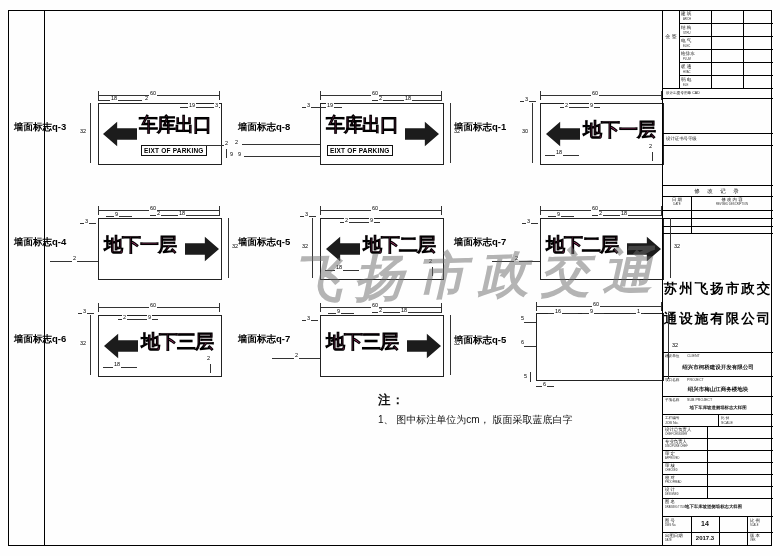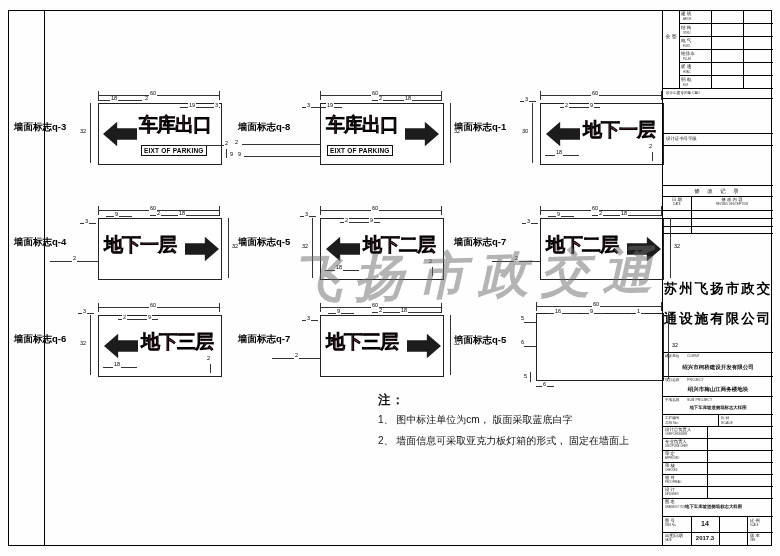--- a/index.html
+++ b/index.html
@@ -281,21 +281,20 @@
     <span class="dim" style="left:71px;top:74px;">5</span>
     <div class="dl" style="left:84px;top:86px;width:18px;height:1px;"></div>
     <span class="dim" style="left:90px;top:82px;">6</span>
   </div>
 
   <div class="wm-brand">飞扬市政交通</div>
 
   <div class="notes">
     <div class="notes-title">注：</div>
     <div class="note-item">1、 图中标注单位为cm， 版面采取蓝底白字</div>
-    <div class="note-item">2、 墙面信息可采取亚克力板灯箱的形式， 固定在墙面上</div>
   </div>
 
   <div class="tb">
 
     <div class="tbs" style="top:0;height:78px;border-top:none;">
       <div class="vdiv" style="left:16px;"></div>
       <div class="vdiv" style="left:48px;"></div>
       <div class="vdiv" style="left:80px;"></div>
       <div style="position:absolute;left:2px;top:22px;width:12px;font-size:5px;line-height:1.6;text-align:center;">会 签</div>
       <div class="so-row" style="top:0;border-top:none;">

